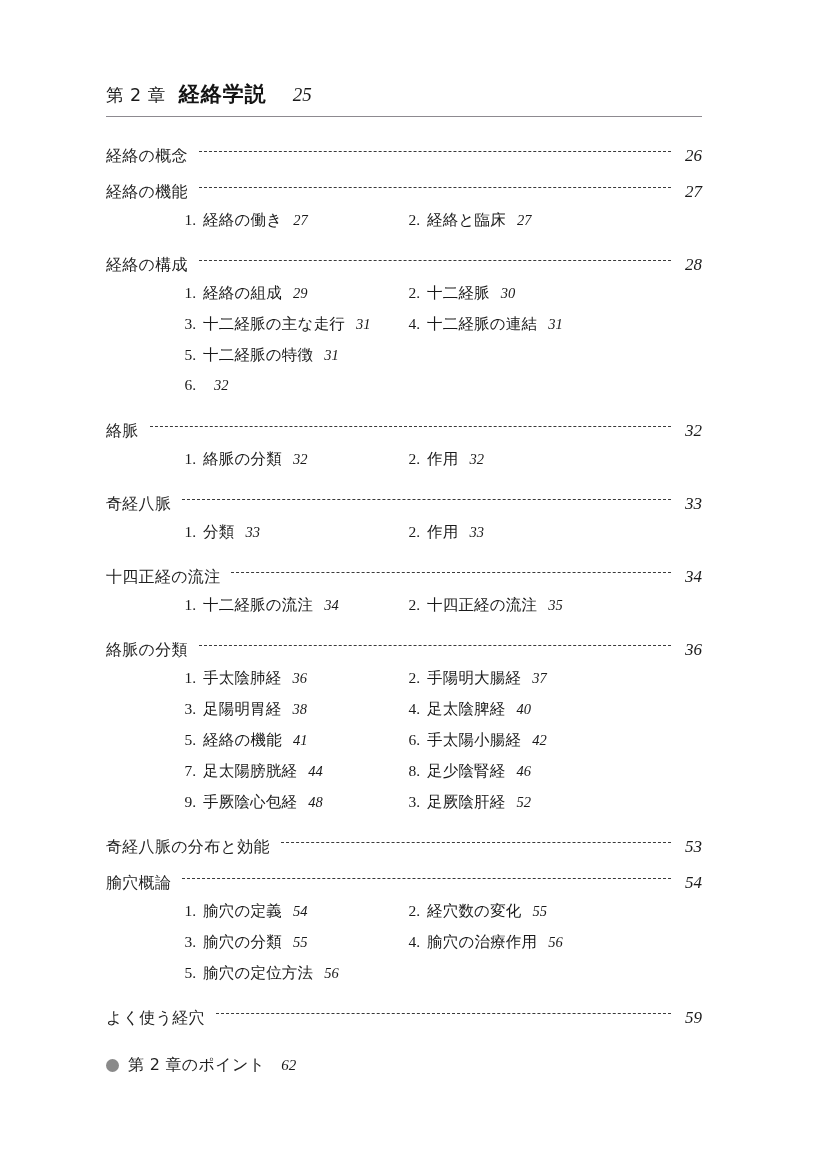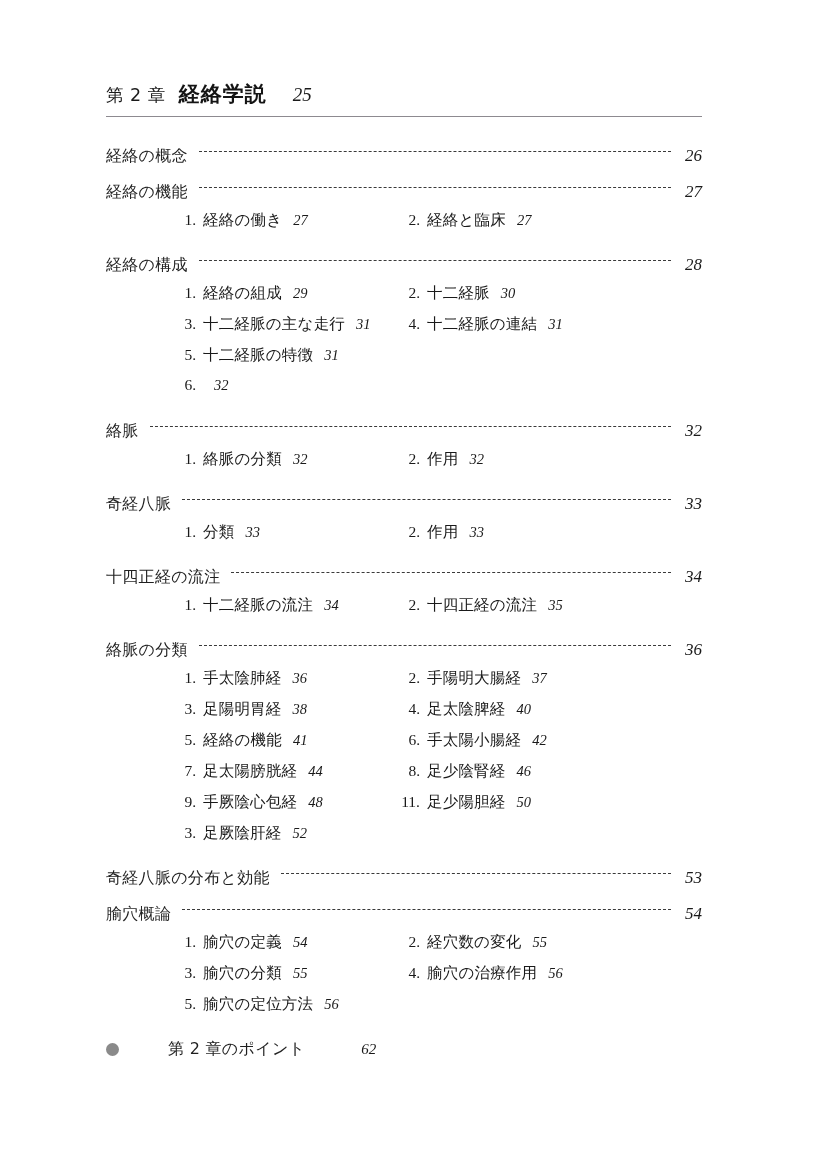--- a/index.html
+++ b/index.html
@@ -126,22 +126,21 @@
   .subs-block { padding-left: 60px; }
 
   
   .gap-sm { height: 6px; }
 
   
   .points-row {
     display: flex;
     align-items: center;
     height: 34px;
-    margin-top: 1px;
-    gap: 40px;
+    margin-top: 12px;
   }
   .points-bullet {
     width: 13px;
     height: 13px;
     border-radius: 50%;
     background: #8a8a8a;
     margin-right: 9px;
     flex: none;
   }
   .points-label {
@@ -346,25 +345,20 @@
             <span class="sub-num">8.</span>
             <span class="sub-label">足少陰腎経</span>
             <span class="sub-page">46</span>
           </div>
           <div class="sub-item">
             <span class="sub-num">9.</span>
             <span class="sub-label">手厥陰心包経</span>
             <span class="sub-page">48</span>
           </div>
           <div class="sub-item">
-            <span class="sub-num">11.</span>
-            <span class="sub-label">足少陽胆経</span>
-            <span class="sub-page">50</span>
-          </div>
-          <div class="sub-item">
             <span class="sub-num">3.</span>
             <span class="sub-label">足厥陰肝経</span>
             <span class="sub-page">52</span>
           </div>
         </div>
       </div>
       <div class="gap-sm"></div>
       <div class="section-row">
         <span class="section-title">奇経八脈の分布と効能</span>
         <span class="leader"></span>
@@ -403,20 +397,25 @@
             <span class="sub-page">56</span>
           </div>
           <div class="sub-item empty">
             <span class="sub-num"></span>
             <span class="sub-label"></span>
             <span class="sub-page"></span>
           </div>
         </div>
       </div>
       <div class="gap-sm"></div>
+      <div class="section-row">
+        <span class="section-title">よく使う経穴</span>
+        <span class="leader"></span>
+        <span class="section-page">59</span>
+      </div>
       <div class="points-row">
         <span class="points-bullet"></span>
         <span class="points-label">第 2 章のポイント</span>
         <span class="points-page">62</span>
       </div>
     </div>
 
 </div>
 
 </body></html>

